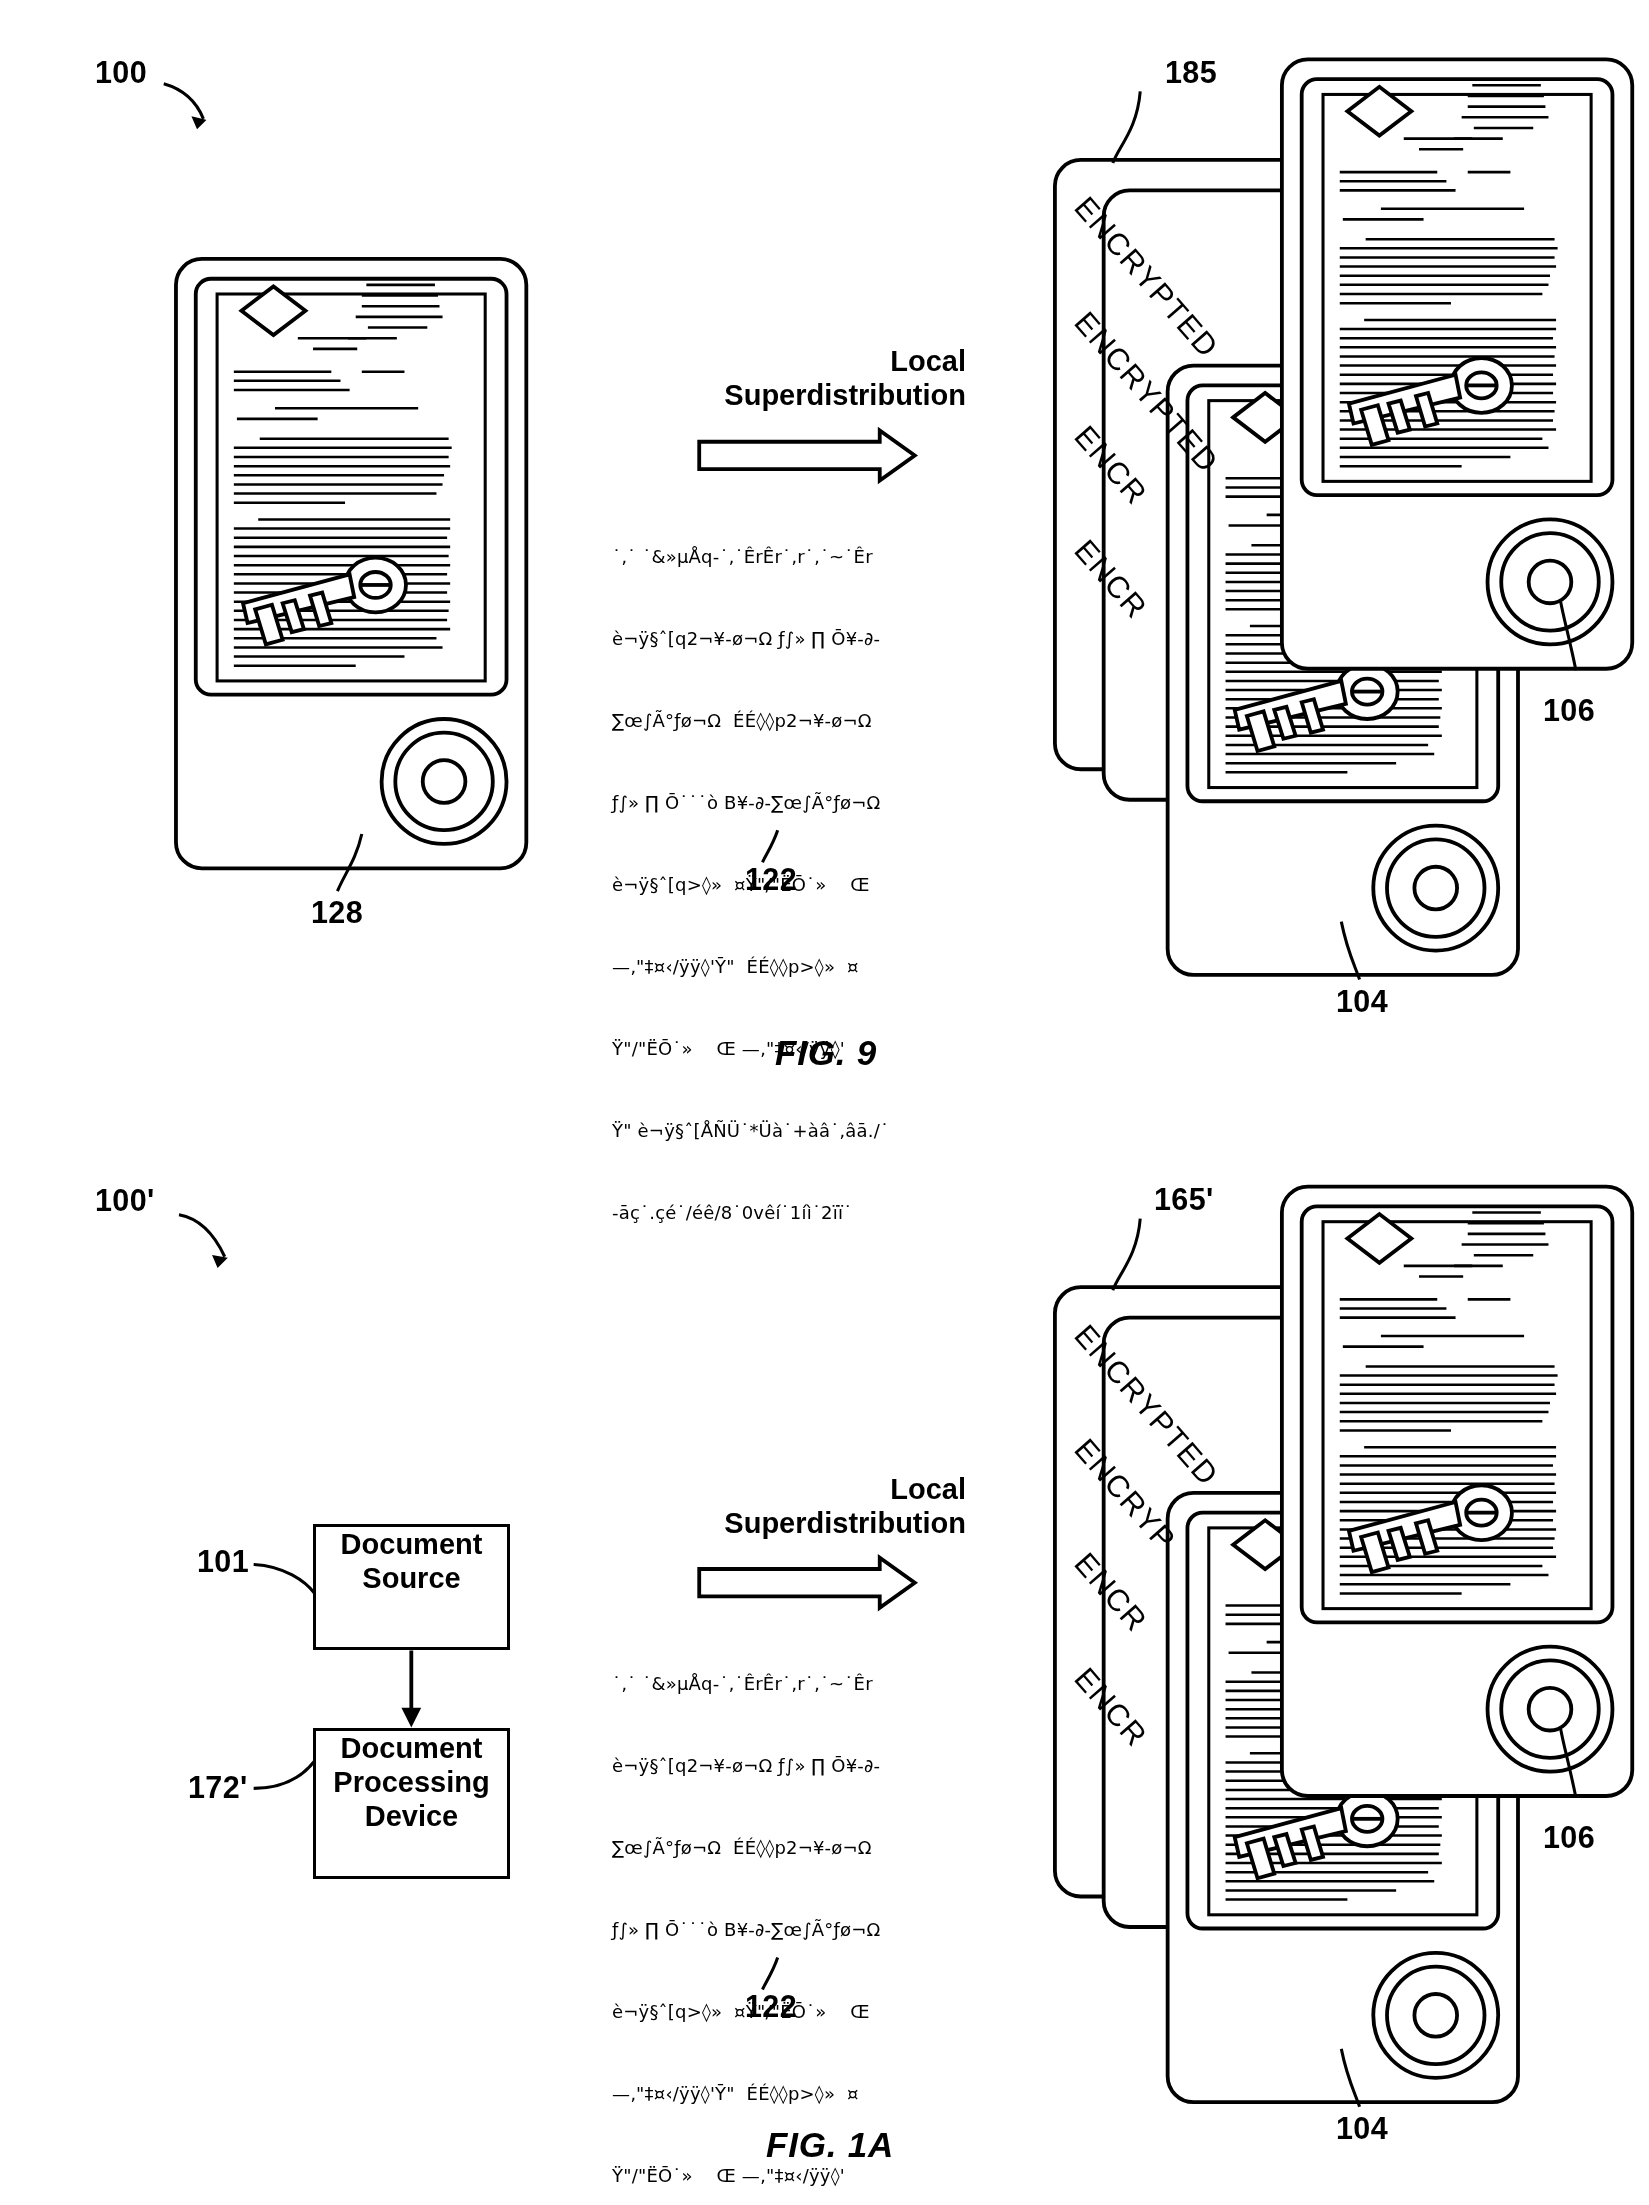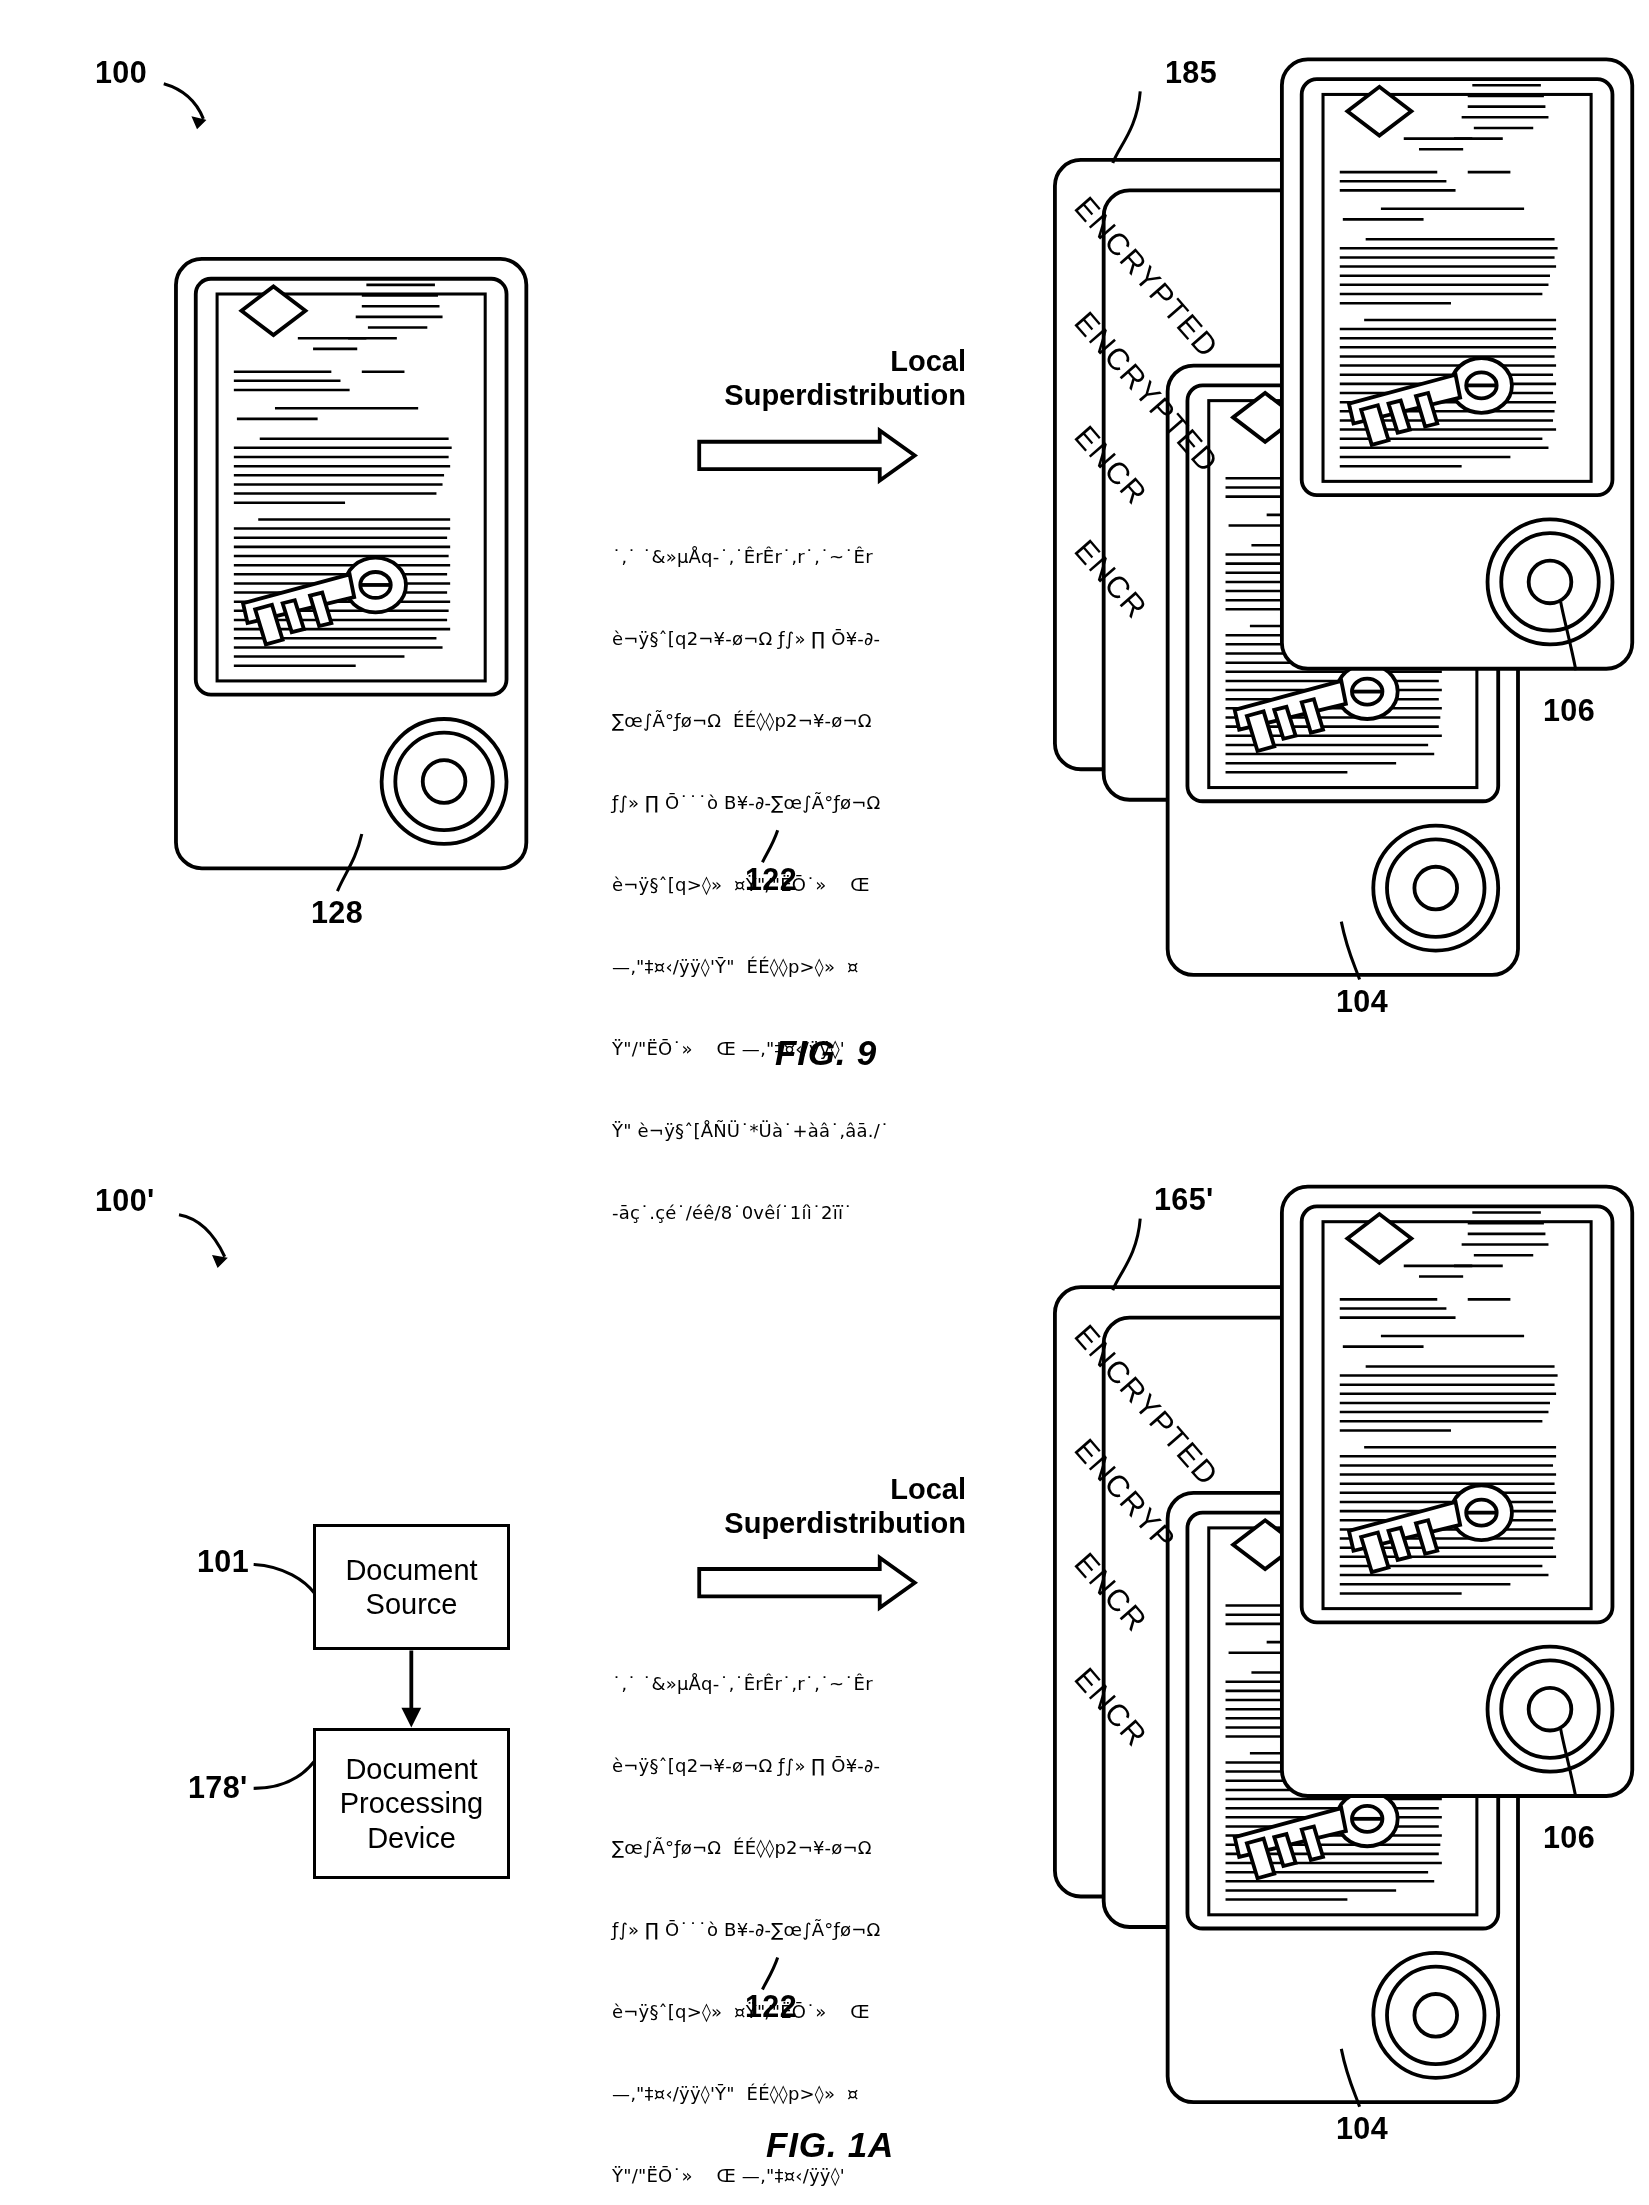--- a/index.html
+++ b/index.html
@@ -63,25 +63,25 @@
     white-space: pre;
     letter-spacing: 0.2px;
   }
   
   .bdbox {
     position: absolute;
     border: 3.8px solid #000;
     background: #fff;
     box-sizing: border-box;
     display: flex;
-    align-items: center;
+    align-items: flex-start;
     justify-content: center;
     text-align: center;
     font-family: "Liberation Sans", sans-serif;
-    font-weight: normal;
+    font-weight: bold;
     font-size: 29px;
     line-height: 1.18;
   }
   svg { display: block; }
   .svglayer {
     position: absolute;
     left: 0; top: 0;
     width: 1649px;
     height: 2205px;
     pointer-events: none;
@@ -326,21 +326,21 @@
             font-size:30.5px; letter-spacing:1.5px; white-space:nowrap; font-family:'Liberation Sans',sans-serif;">ENCR</div>
 <div class="abs" style="left:1046px; top:533px; transform:rotate(49deg); transform-origin:0 0;
             font-size:30.5px; letter-spacing:1.5px; white-space:nowrap; font-family:'Liberation Sans',sans-serif;">ENCR</div>
 
 <div class="figcaption" style="left:727px; top:1033px;">FIG. 9</div>
 
 <div class="refnum" style="left:47px; top:1185px;">100'</div>
 
 <div class="refnum" style="left:149px; top:1546px;">101</div>
 
-<div class="refnum" style="left:140px; top:1772px;">178'</div>
+<div class="refnum" style="left:140px; top:1772px;">172'</div>
 
 <div class="refnum" style="left:1106px; top:1184px;">165'</div>
 
 <div class="refnum" style="left:1495px; top:1822px;">106</div>
 
 <div class="refnum" style="left:1288px; top:2113px;">104</div>
 
 <div class="refnum" style="left:697px; top:1991px;">122</div>
 
 <div class="sd-title" style="left:606px; top:1472px; width:312px;">

